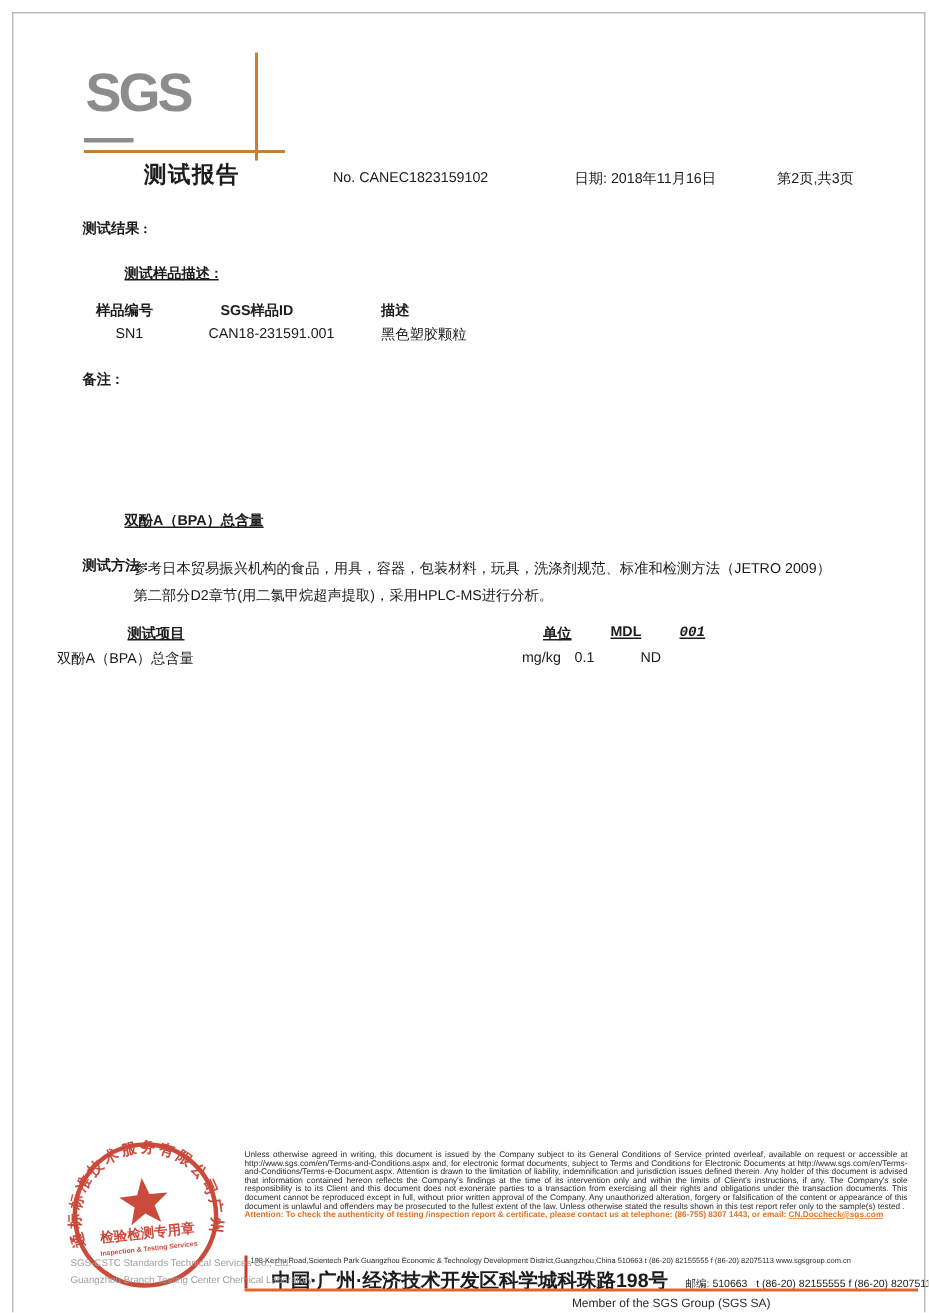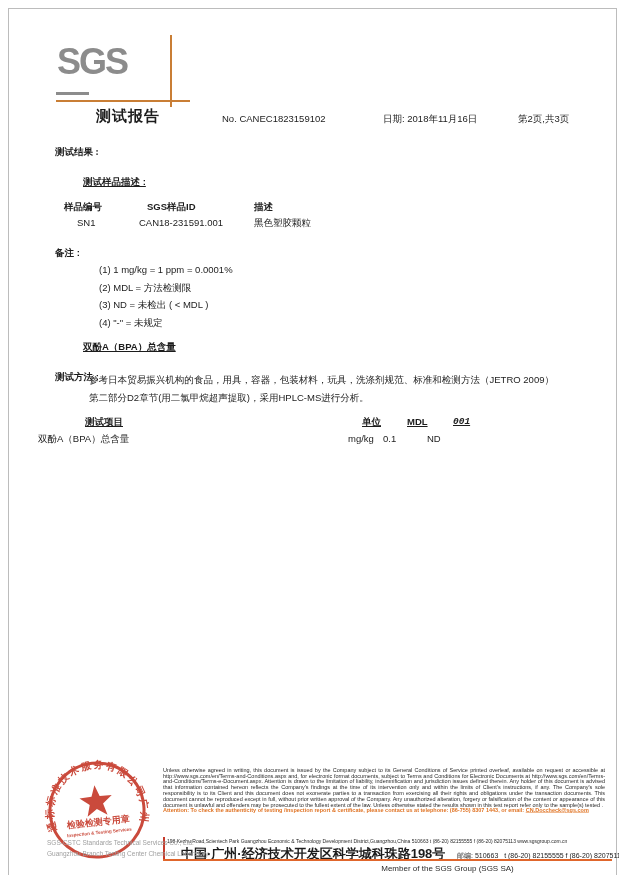--- a/index.html
+++ b/index.html
@@ -94,26 +94,20 @@
   <div class="abs lbl u sample-title">测试样品描述 :</div>
 
   <div class="abs lbl st-h-sample">样品编号</div>
   <div class="abs lbl st-h-id">SGS样品ID</div>
   <div class="abs lbl st-h-desc">描述</div>
   <div class="abs txt st-r-sample">SN1</div>
   <div class="abs txt st-r-id">CAN18-231591.001</div>
   <div class="abs txt st-r-desc">黑色塑胶颗粒</div>
 
   <div class="abs lbl notes-label">备注 :</div>
-  <div class="abs notes-list">
-    <div>(1) 1 mg/kg = 1 ppm = 0.0001%</div>
-    <div>(2) MDL = 方法检测限</div>
-    <div>(3) ND = 未检出 ( &lt; MDL )</div>
-    <div>(4) "-" = 未规定</div>
-  </div>
 
   <div class="abs lbl u bpa-title">双酚A（BPA）总含量</div>
   <div class="abs lbl method-label">测试方法 :</div>
   <div class="abs method-text">参考日本贸易振兴机构的食品，用具，容器，包装材料，玩具，洗涤剂规范、标准和检测方法（JETRO 2009）第二部分D2章节(用二氯甲烷超声提取)，采用HPLC-MS进行分析。</div>
 
   <div class="abs lbl u rt-h-item">测试项目</div>
   <div class="abs lbl u rt-h-unit">单位</div>
   <div class="abs lbl u rt-h-mdl">MDL</div>
   <div class="abs lbl u it rt-h-sample">001</div>
   <div class="abs txt rt-r-item">双酚A（BPA）总含量</div>

